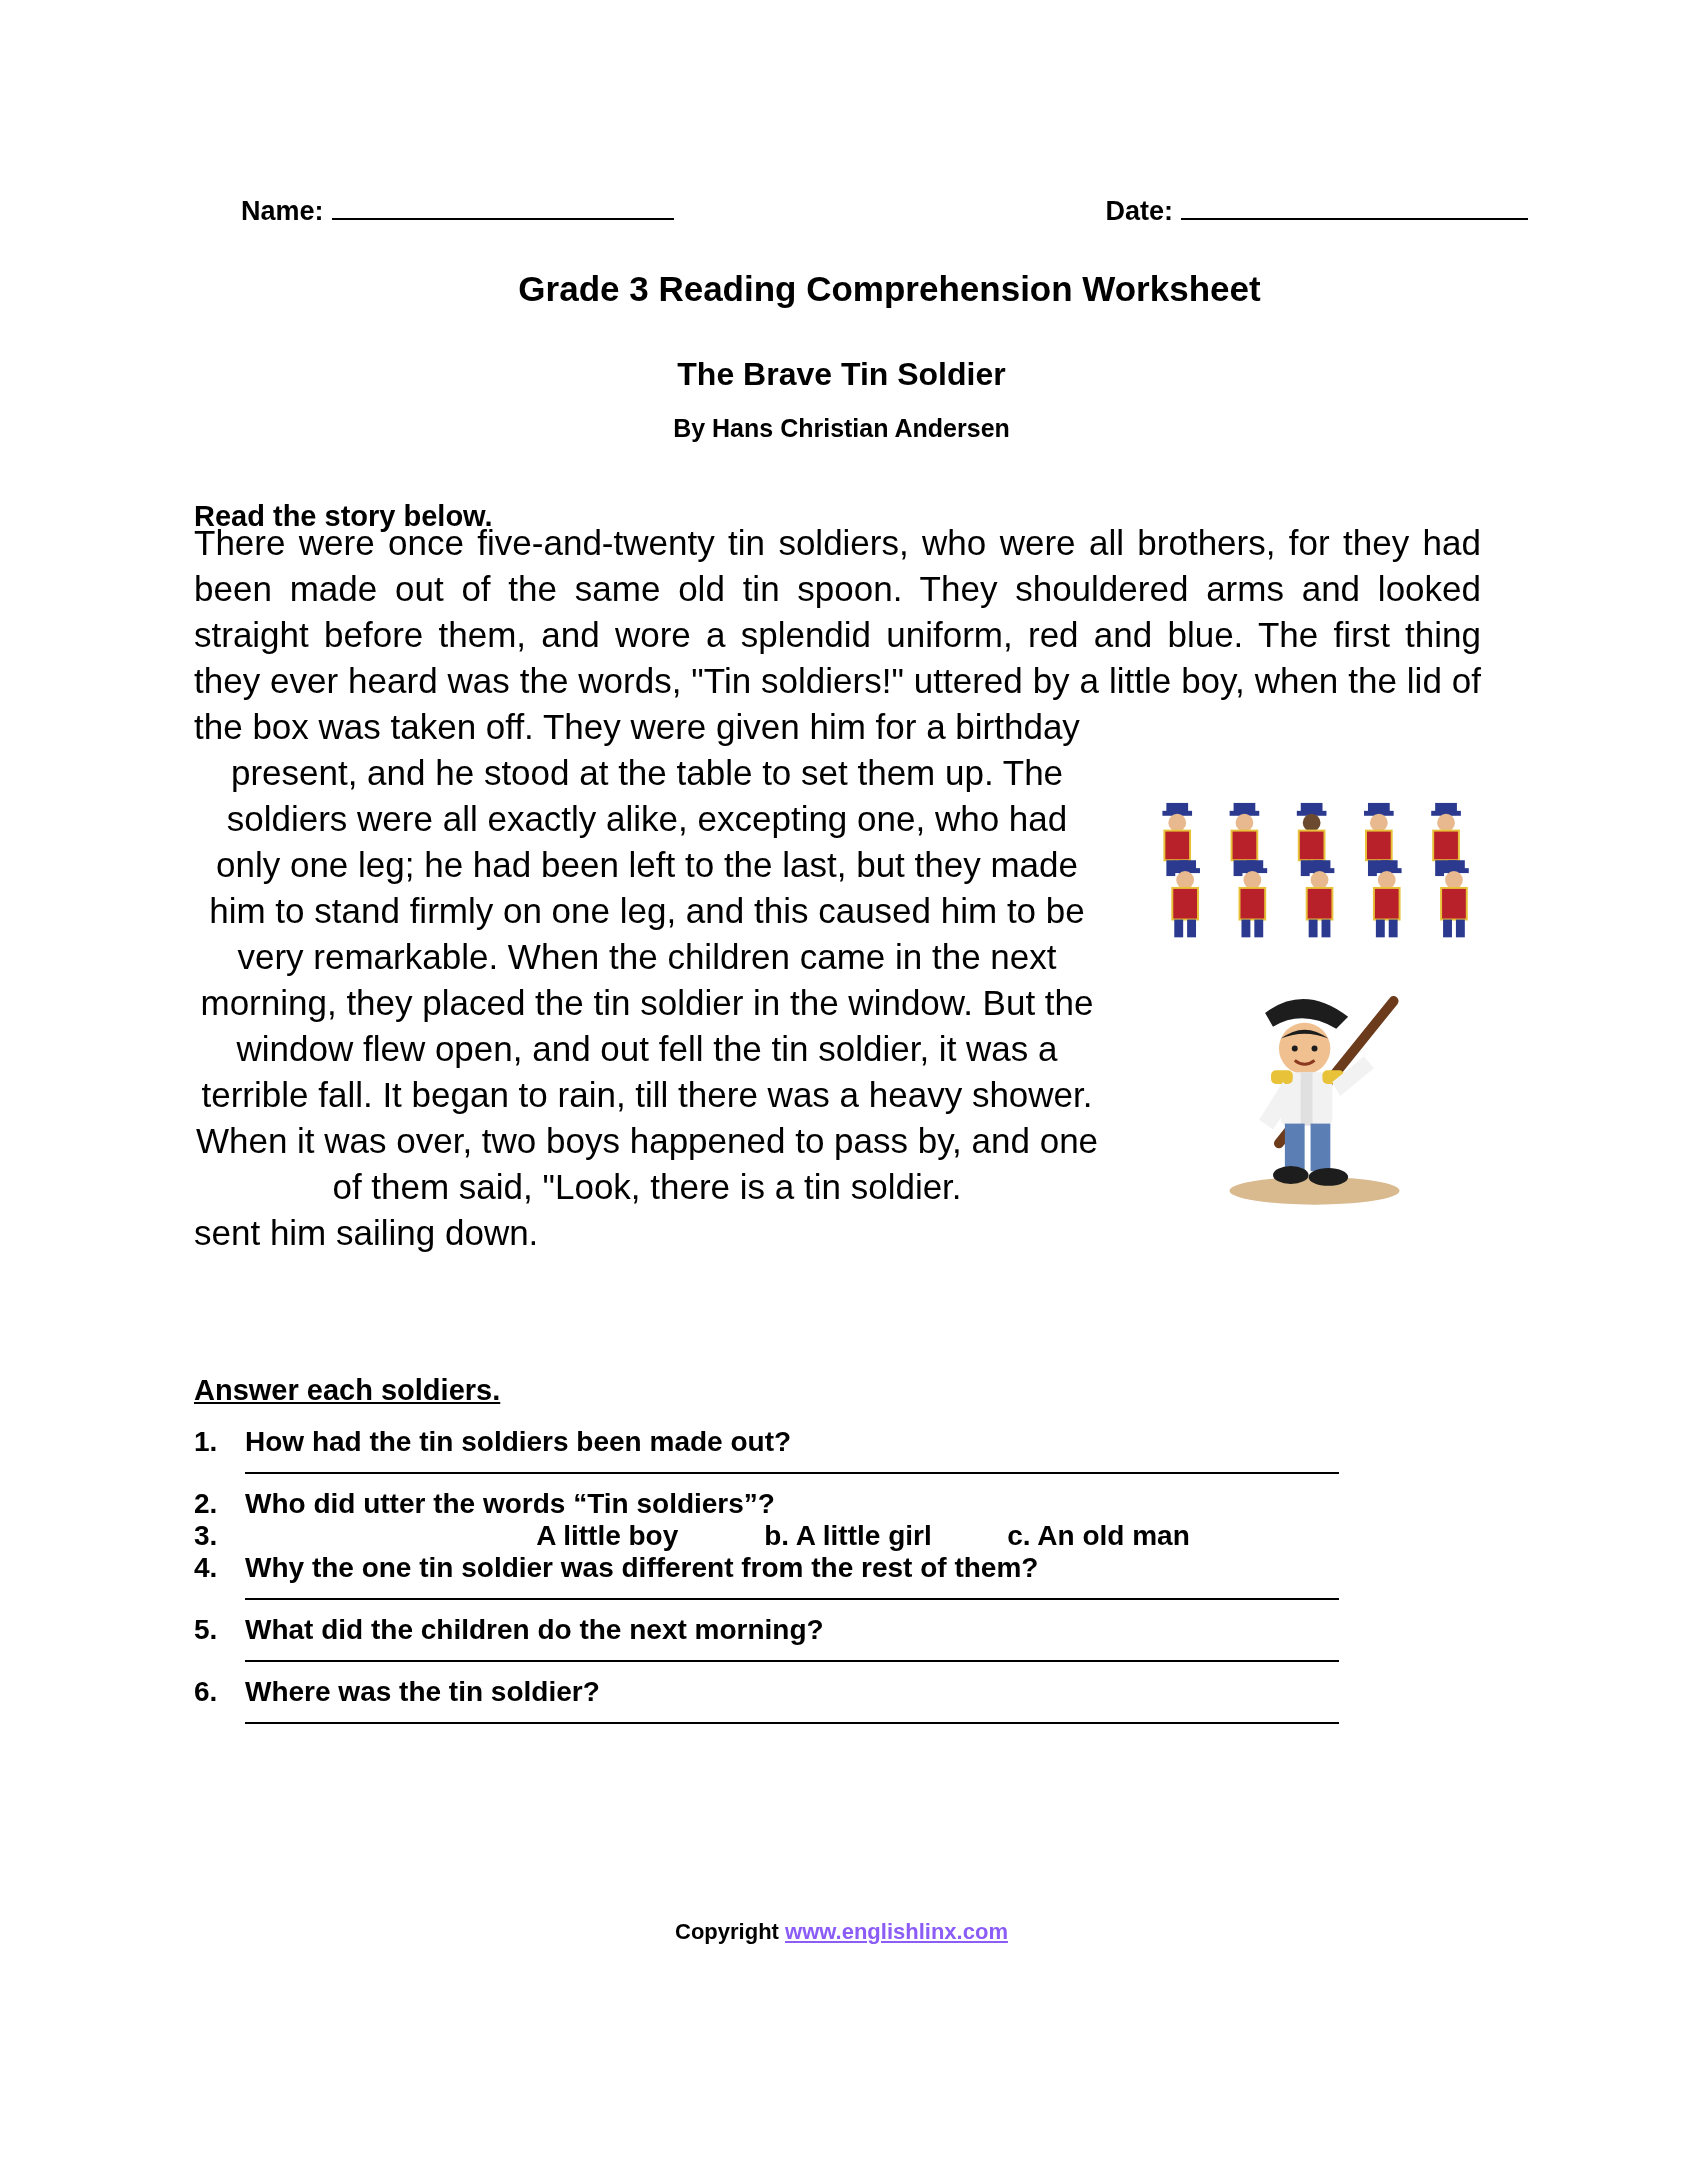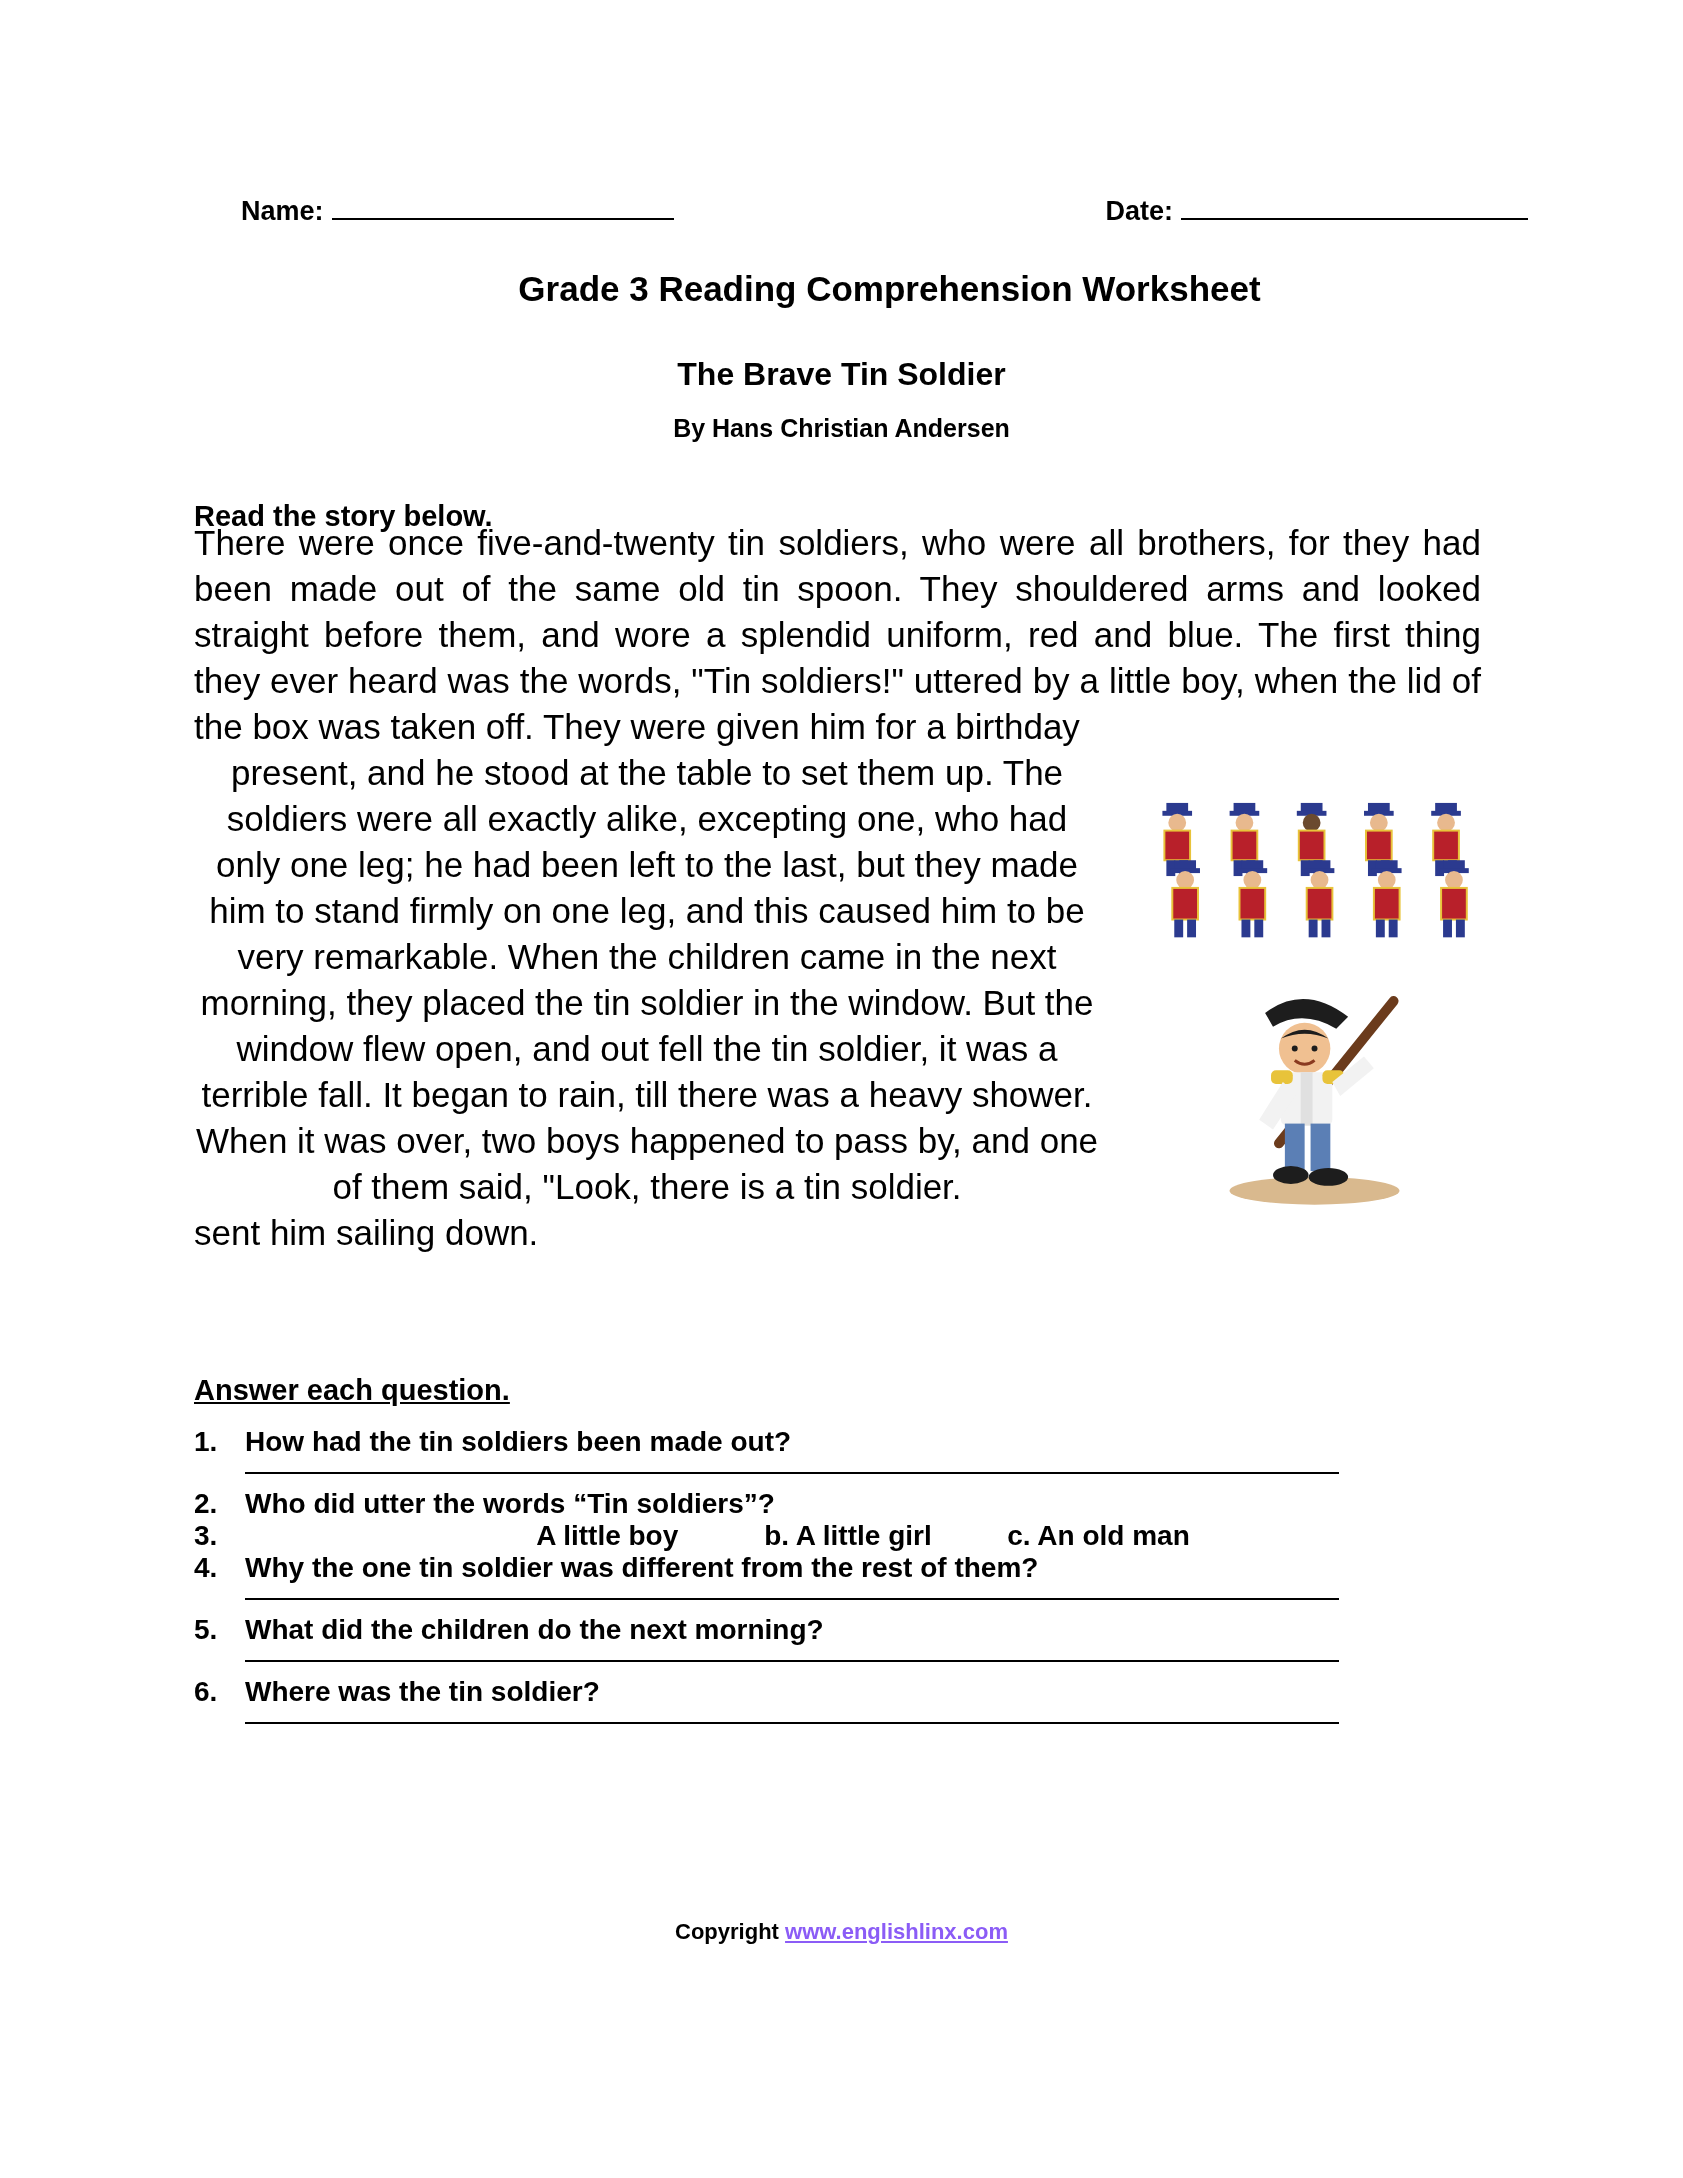--- a/index.html
+++ b/index.html
@@ -336,21 +336,21 @@
 
     <path d="M96 118 L72 156 L86 166 L110 130 Z" fill="#f2f2f2"></path>
     <path d="M146 118 L178 92 L188 104 L154 132 Z" fill="#f2f2f2"></path>
 
     <rect x="98" y="160" width="20" height="48" fill="#5b7fb5"></rect>
     <rect x="124" y="160" width="20" height="48" fill="#5b7fb5"></rect>
     <ellipse cx="104" cy="212" rx="18" ry="9" fill="#1d1d1d"></ellipse>
     <ellipse cx="142" cy="214" rx="20" ry="9" fill="#1d1d1d"></ellipse>
   </svg>
 
-  <div class="answer-heading">Answer each question.</div>
+  <div class="answer-heading">Answer each soldiers.</div>
 
   <div class="questions">
 
     <div class="q-row">
       <span class="q-num">1.</span>
       <span class="q-text">How had the tin soldiers been made out?</span>
     </div>
     <div class="spacer-sm"></div>
     <div class="answer-line"></div>
     <div class="spacer-sm"></div>

